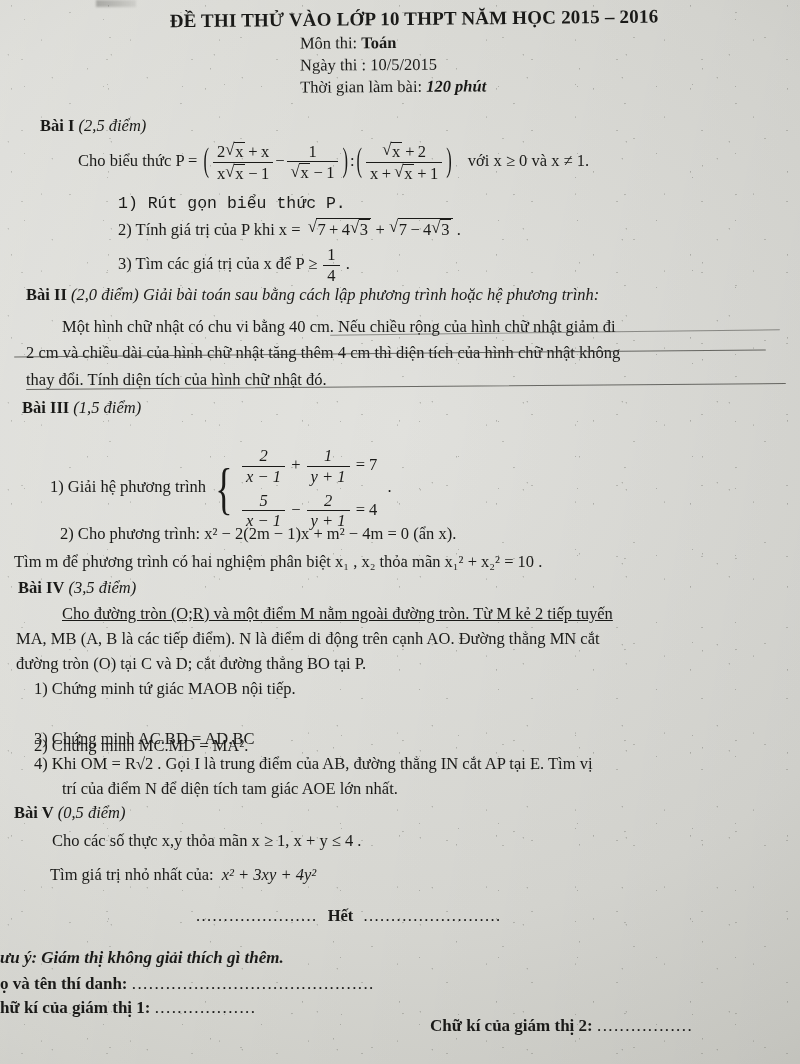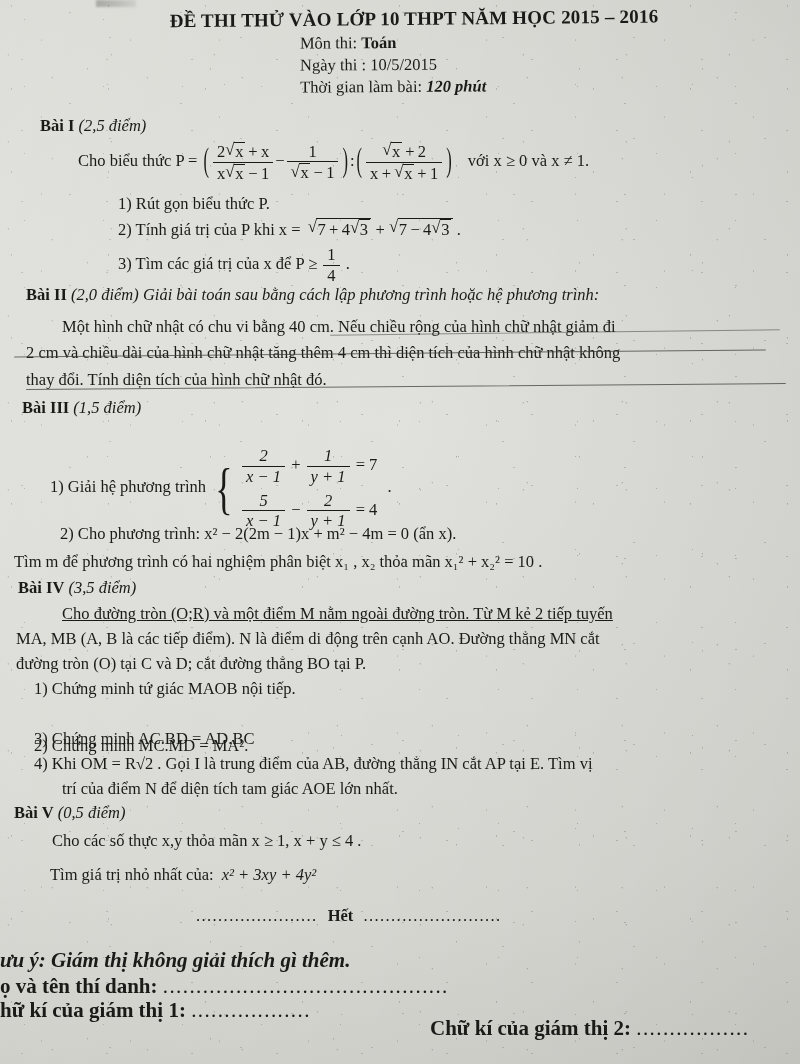--- a/index.html
+++ b/index.html
@@ -56,21 +56,21 @@
     line-height:22px;font-size:16.5px;
     transform:rotate(-0.35deg);
   }
   .subhead div{white-space:nowrap;}
   .b{font-weight:bold;}
   .i{font-style:italic;}
 
   
   .row{position:absolute;white-space:nowrap;font-size:16.5px;}
   .hd{font-weight:bold;}
-  .sm{font-size:21px;}
+  .sm{font-size:17px;}
 
   
   .mi{font-style:italic;}
   .frac{display:inline-block;vertical-align:middle;text-align:center;line-height:1.08;margin:0 2px;}
   .frac .num{display:block;border-bottom:1.4px solid #1a1a18;padding:0 4px 1px;}
   .frac .den{display:block;padding:1px 4px 0;}
   .sq{display:inline-block;position:relative;padding-left:.52em;}
   .sq::before{content:"√";position:absolute;left:0;top:-0.04em;font-size:1.02em;}
   .sq>.rad{border-top:1.3px solid #1a1a18;padding:0 .1em 0 .08em;display:inline-block;}
   .par{display:inline-block;font-size:1.0em;transform:scaleY(2.0);transform-origin:center;margin:0 2px;font-weight:300;}
@@ -130,21 +130,21 @@
   </div>
 
   <div class="row" style="left:78px;top:142px;">
     <span>Cho biểu thức P =</span>
     <span>
       <span class="par">(</span><span class="frac"><span class="num">2<span class="sq"><span class="rad">x</span></span> + x</span><span class="den">x<span class="sq"><span class="rad">x</span></span> − 1</span></span><span>−</span><span class="frac"><span class="num">1</span><span class="den"><span class="sq"><span class="rad">x</span></span> − 1</span></span><span class="par">)</span><span>:</span><span class="par">(</span><span class="frac"><span class="num"><span class="sq"><span class="rad">x</span></span> + 2</span><span class="den">x + <span class="sq"><span class="rad">x</span></span> + 1</span></span><span class="par">)</span>
     </span>
     <span style="margin-left:10px;">với x ≥ 0 và x ≠ 1.</span>
   </div>
 
-  <div class="row" style="left:118px;top:194px;">
+  <div class="row" style="left:118px;top:194px;font-family:Liberation Mono, monospace;">
     <span>1) Rút gọn biểu thức P.</span>
   </div>
 
   <div class="row" style="left:118px;top:218px;">
     <span>2) Tính giá trị của P khi x =</span>
     <span style="margin-left:3px;">
       <span class="sq"><span class="rad">7 + 4<span class="sq"><span class="rad">3</span></span></span></span>
       <span>+</span>
       <span class="sq"><span class="rad">7 − 4<span class="sq"><span class="rad">3</span></span></span></span>
       <span>.</span>

